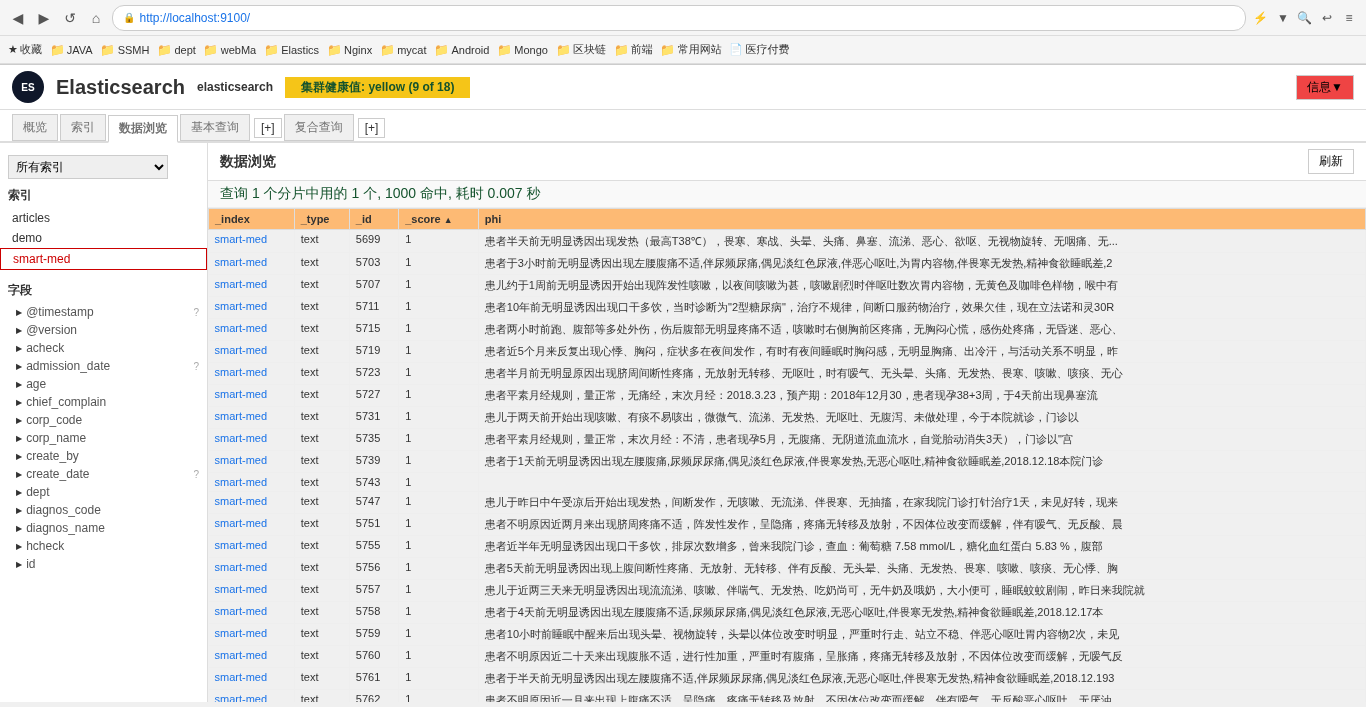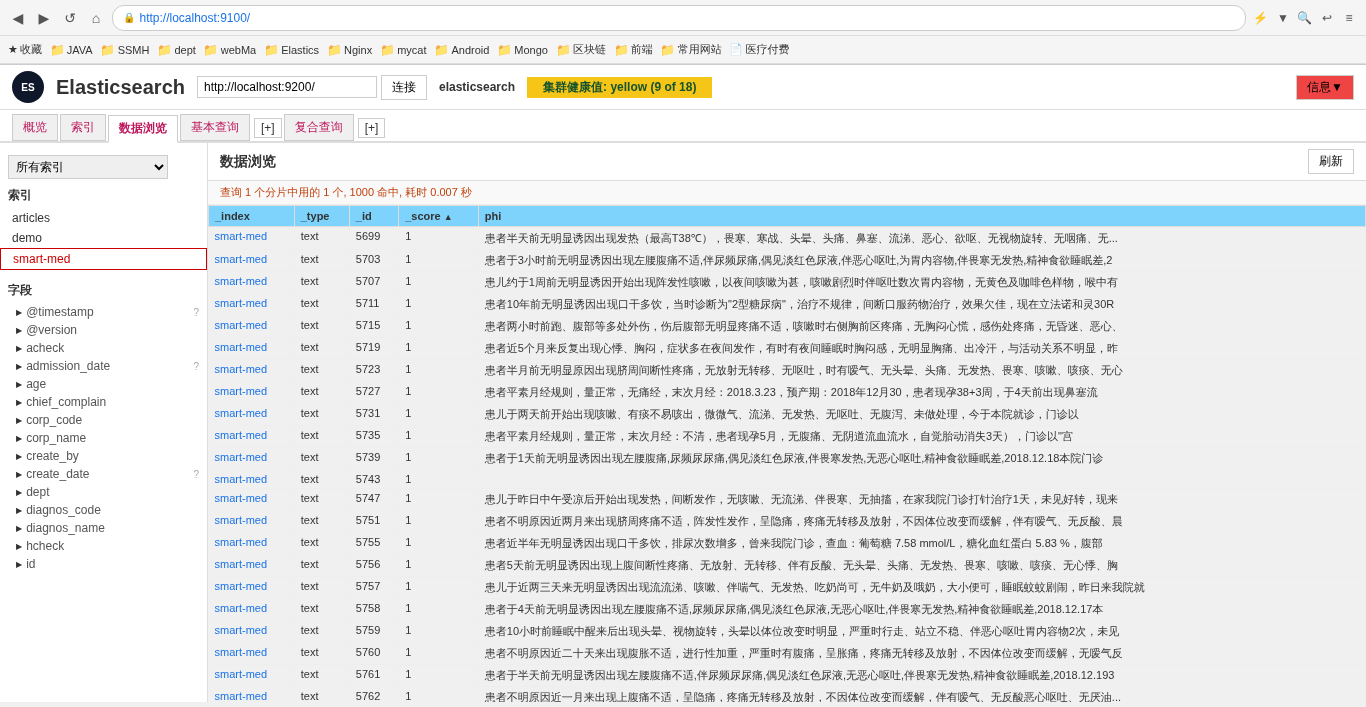--- a/index.html
+++ b/index.html
@@ -26,21 +26,21 @@
     .app-title { font-size: 20px; font-weight: bold; color: #333; }
     .url-input-group { display: flex; align-items: center; gap: 4px; }
     .url-input { border: 1px solid #ccc; padding: 3px 6px; font-size: 12px; width: 180px; }
     .connect-btn { background: white; border: 1px solid #ccc; padding: 3px 10px; font-size: 12px; cursor: pointer; }
     .cluster-label { font-size: 12px; color: #333; font-weight: bold; }
     .health-badge { background: #f5c518; padding: 2px 16px; font-size: 12px; font-weight: bold; color: #14532d; }
     .info-btn { margin-left: auto; background: #ef4444; border: 1px solid #ccc; padding: 3px 10px; font-size: 12px; cursor: pointer; }
 
     
     .nav-tabs { display: flex; align-items: center; padding: 4px 12px 0; background: white; border-bottom: 2px solid #ddd; gap: 2px; }
-    .nav-tab { padding: 4px 10px; font-size: 12px; cursor: pointer; border: 1px solid #ccc; background: #f0f0f0; color: #be185d; }
+    .nav-tab { padding: 4px 10px; font-size: 12px; cursor: pointer; border: 1px solid #ccc; background: #f0f0f0; color: #737373; }
     .nav-tab.active { background: white; border-bottom: 2px solid white; margin-bottom: -2px; font-weight: bold; }
     .nav-tab-plus { padding: 2px 6px; font-size: 12px; cursor: pointer; color: #333; border: 1px solid #ccc; background: white; margin-left: 2px; }
 
     
     .main-content { display: flex; height: calc(707px - 36px - 28px - 48px - 36px); }
 
     
     .sidebar { width: 208px; background: white; border-right: 1px solid #ddd; overflow-y: auto; padding: 8px 0; flex-shrink: 0; }
     .sidebar-section { margin-bottom: 8px; }
     .sidebar-select { width: 160px; margin: 4px 8px; border: 1px solid #ccc; padding: 3px; font-size: 12px; }
@@ -49,26 +49,26 @@
     .sidebar-item.selected { background: white; border: 1px solid #cc0000; color: #cc0000; }
     .sidebar-field { padding: 2px 8px 2px 16px; font-size: 12px; cursor: pointer; color: #555; display: flex; align-items: center; gap: 4px; }
     .triangle { font-size: 8px; color: #333; }
     .question-mark { color: #aaa; font-size: 10px; margin-left: auto; }
 
     
     .data-content { flex: 1; overflow: hidden; display: flex; flex-direction: column; }
     .data-header { padding: 6px 12px; display: flex; align-items: center; justify-content: space-between; background: white; border-bottom: 1px solid #ddd; }
     .data-title { font-size: 14px; font-weight: bold; }
     .refresh-btn { background: white; border: 1px solid #ccc; padding: 3px 10px; font-size: 12px; cursor: pointer; }
-    .query-info { font-size: 11px; color: #c2410c; padding: 4px 12px; background: #f9f9f9; border-bottom: 1px solid #eee; }
+    .query-info { font-size: 14px; color: #14532d; padding: 4px 12px; background: #f9f9f9; border-bottom: 1px solid #eee; }
 
     
     .table-container { flex: 1; overflow: auto; }
     table { width: 100%; border-collapse: collapse; font-size: 11px; }
-    thead th { background: #7dd3fc; border: 1px solid #ddd; padding: 4px 6px; text-align: left; font-weight: bold; position: sticky; top: 0; z-index: 1; white-space: nowrap; }
+    thead th { background: #fdba74; border: 1px solid #ddd; padding: 4px 6px; text-align: left; font-weight: bold; position: sticky; top: 0; z-index: 1; white-space: nowrap; }
     thead th.sortable { cursor: pointer; }
     thead th .sort-arrow { color: #333; font-size: 9px; }
     tbody tr { border-bottom: 1px solid #eee; }
     tbody td { padding: 3px 6px; border-right: 1px solid #eee; vertical-align: top; }
     tbody td.index-col { color: #1a73e8; font-size: 11px; white-space: nowrap; }
     tbody td.type-col { color: #333; white-space: nowrap; }
     tbody td.id-col { color: #333; white-space: nowrap; }
     tbody td.score-col { color: #333; white-space: nowrap; }
     tbody td.phi-col { max-width: 700px; overflow: hidden; white-space: nowrap; text-overflow: ellipsis; font-size: 11px; }
   </style>
@@ -151,24 +151,20 @@
       <span>医疗付费</span>
     </div>
   </div>
 </div>
 
 <div class="app-header">
   <div class="app-logo">
     <div class="es-logo">ES</div>
   </div>
   <span class="app-title">Elasticsearch</span>
-  <div class="url-input-group">
-    <input class="url-input" type="text" value="http://localhost:9200/" style="">
-    <button class="connect-btn">连接</button>
-  </div>
   <span class="cluster-label">elasticsearch</span>
   <span class="health-badge">集群健康值: yellow (9 of 18)</span>
   <button class="info-btn">信息▼</button>
 </div>
 
 <div class="nav-tabs">
   <div class="nav-tab">概览</div>
   <div class="nav-tab">索引</div>
   <div class="nav-tab active">数据浏览</div>
   <div class="nav-tab">基本查询</div>

